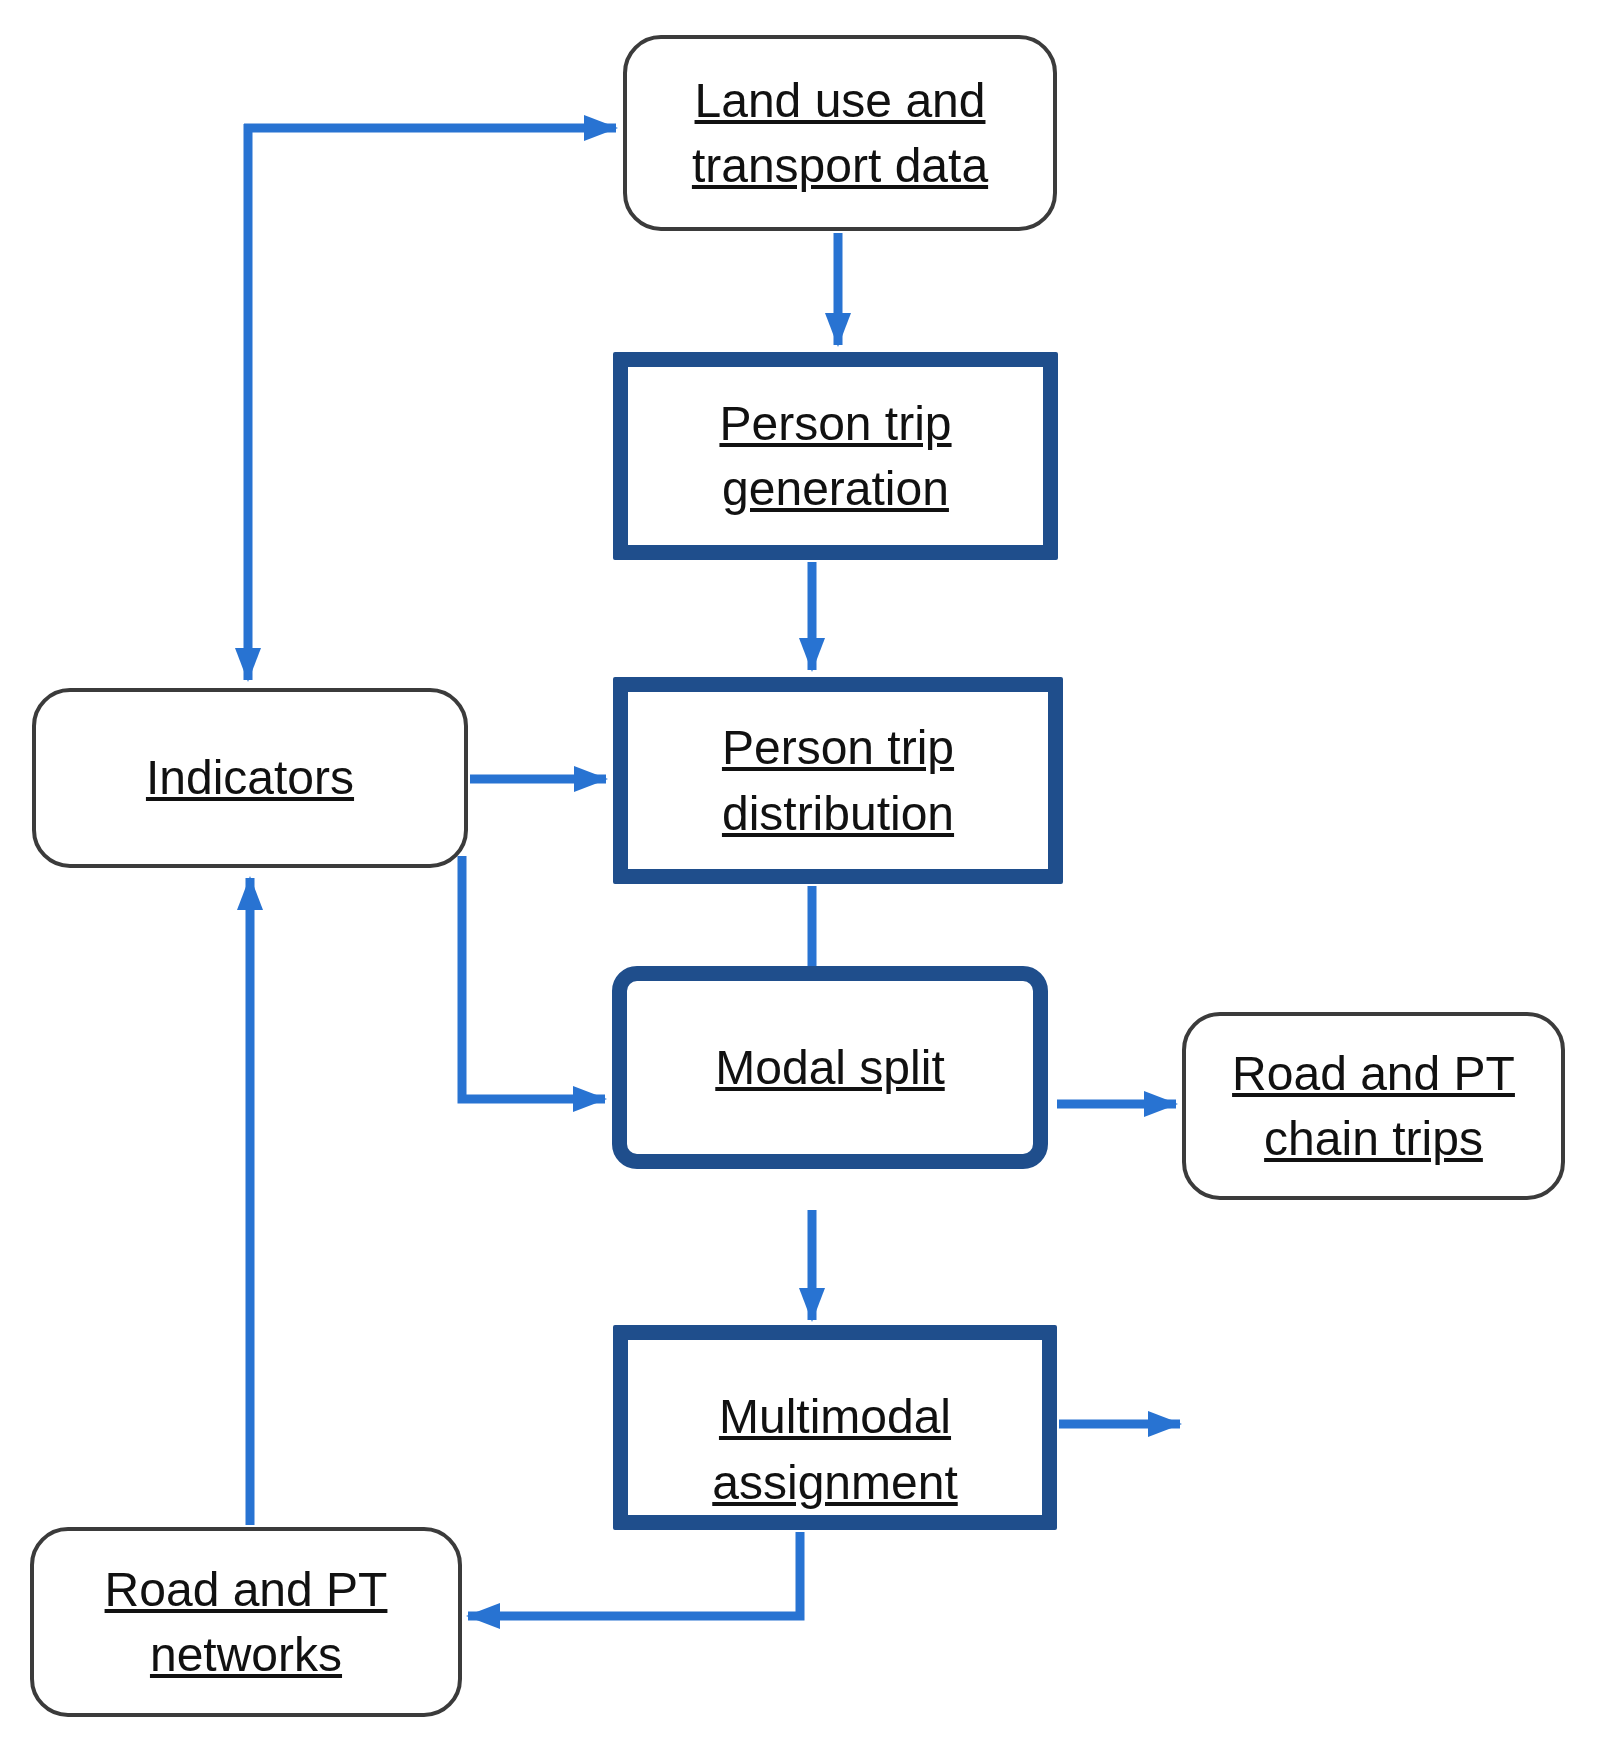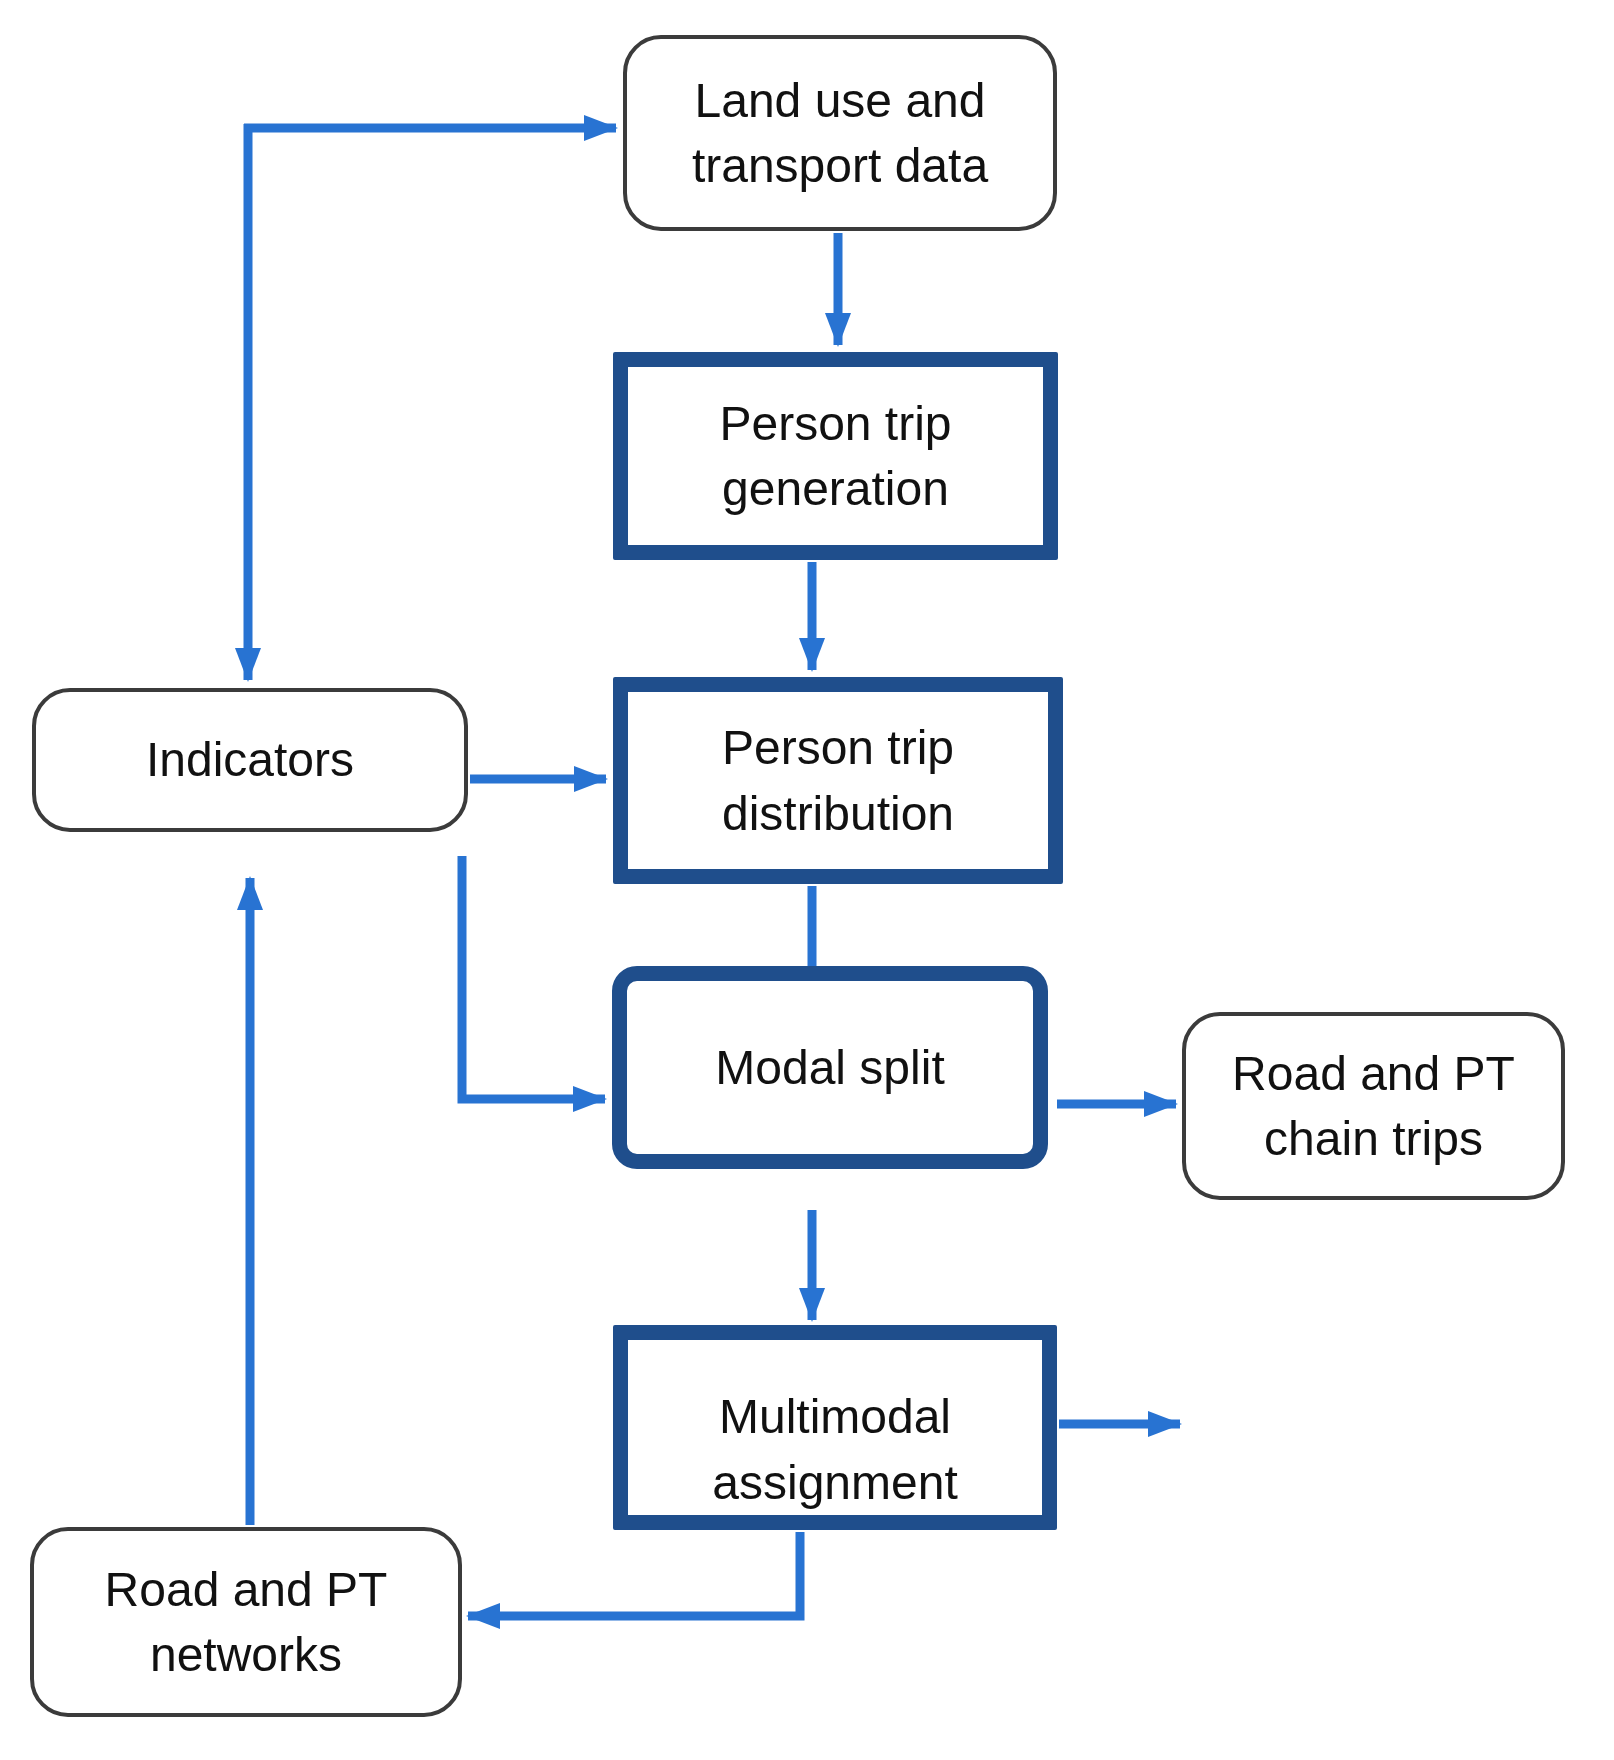--- a/index.html
+++ b/index.html
@@ -39,38 +39,39 @@
     position: absolute;
     display: flex;
     align-items: center;
     justify-content: center;
     text-align: center;
     background: #ffffff;
     box-sizing: border-box;
     color: var(--text);
     font-size: 48px;
     line-height: 1.36;
+    text-decoration: underline;
   }
   .node .label {
     white-space: pre-line;
     padding: 0 10px;
   }
   .node.terminal {
     border: 4px solid var(--terminal-border);
     border-radius: 38px;
   }
   .node.process {
     border: 15px solid var(--process-border);
     border-radius: 2px;
     box-shadow: inset 0 0 0 6px #ffffff;
   }
   
   #node-land-use            { left: 623px;  top: 35px;   width: 434px; height: 196px; }
   #node-person-trip-generation   { left: 613px;  top: 352px;  width: 445px; height: 208px; }
-  #node-indicators          { left: 32px;   top: 688px;  width: 436px; height: 144px; }
+  #node-indicators          { left: 32px;   top: 688px;  width: 436px; height: 180px; }
   #node-person-trip-distribution { left: 613px;  top: 677px;  width: 450px; height: 207px; }
   #node-modal-split         { left: 612px;  top: 966px; width: 436px; height: 203px; border-radius: 25px; }
   #node-road-pt-chain-trips { left: 1182px; top: 1012px; width: 383px; height: 188px; }
   #node-multimodal-assignment    { left: 613px;  top: 1325px; width: 444px; height: 205px; align-items: flex-end; }
   #node-trip-volumes        { left: 1185px; top: 1335px; width: 380px; height: 190px; }
   #node-road-pt-networks    { left: 30px;   top: 1527px; width: 432px; height: 190px; }
 </style>
 </head>
 <body>
 

